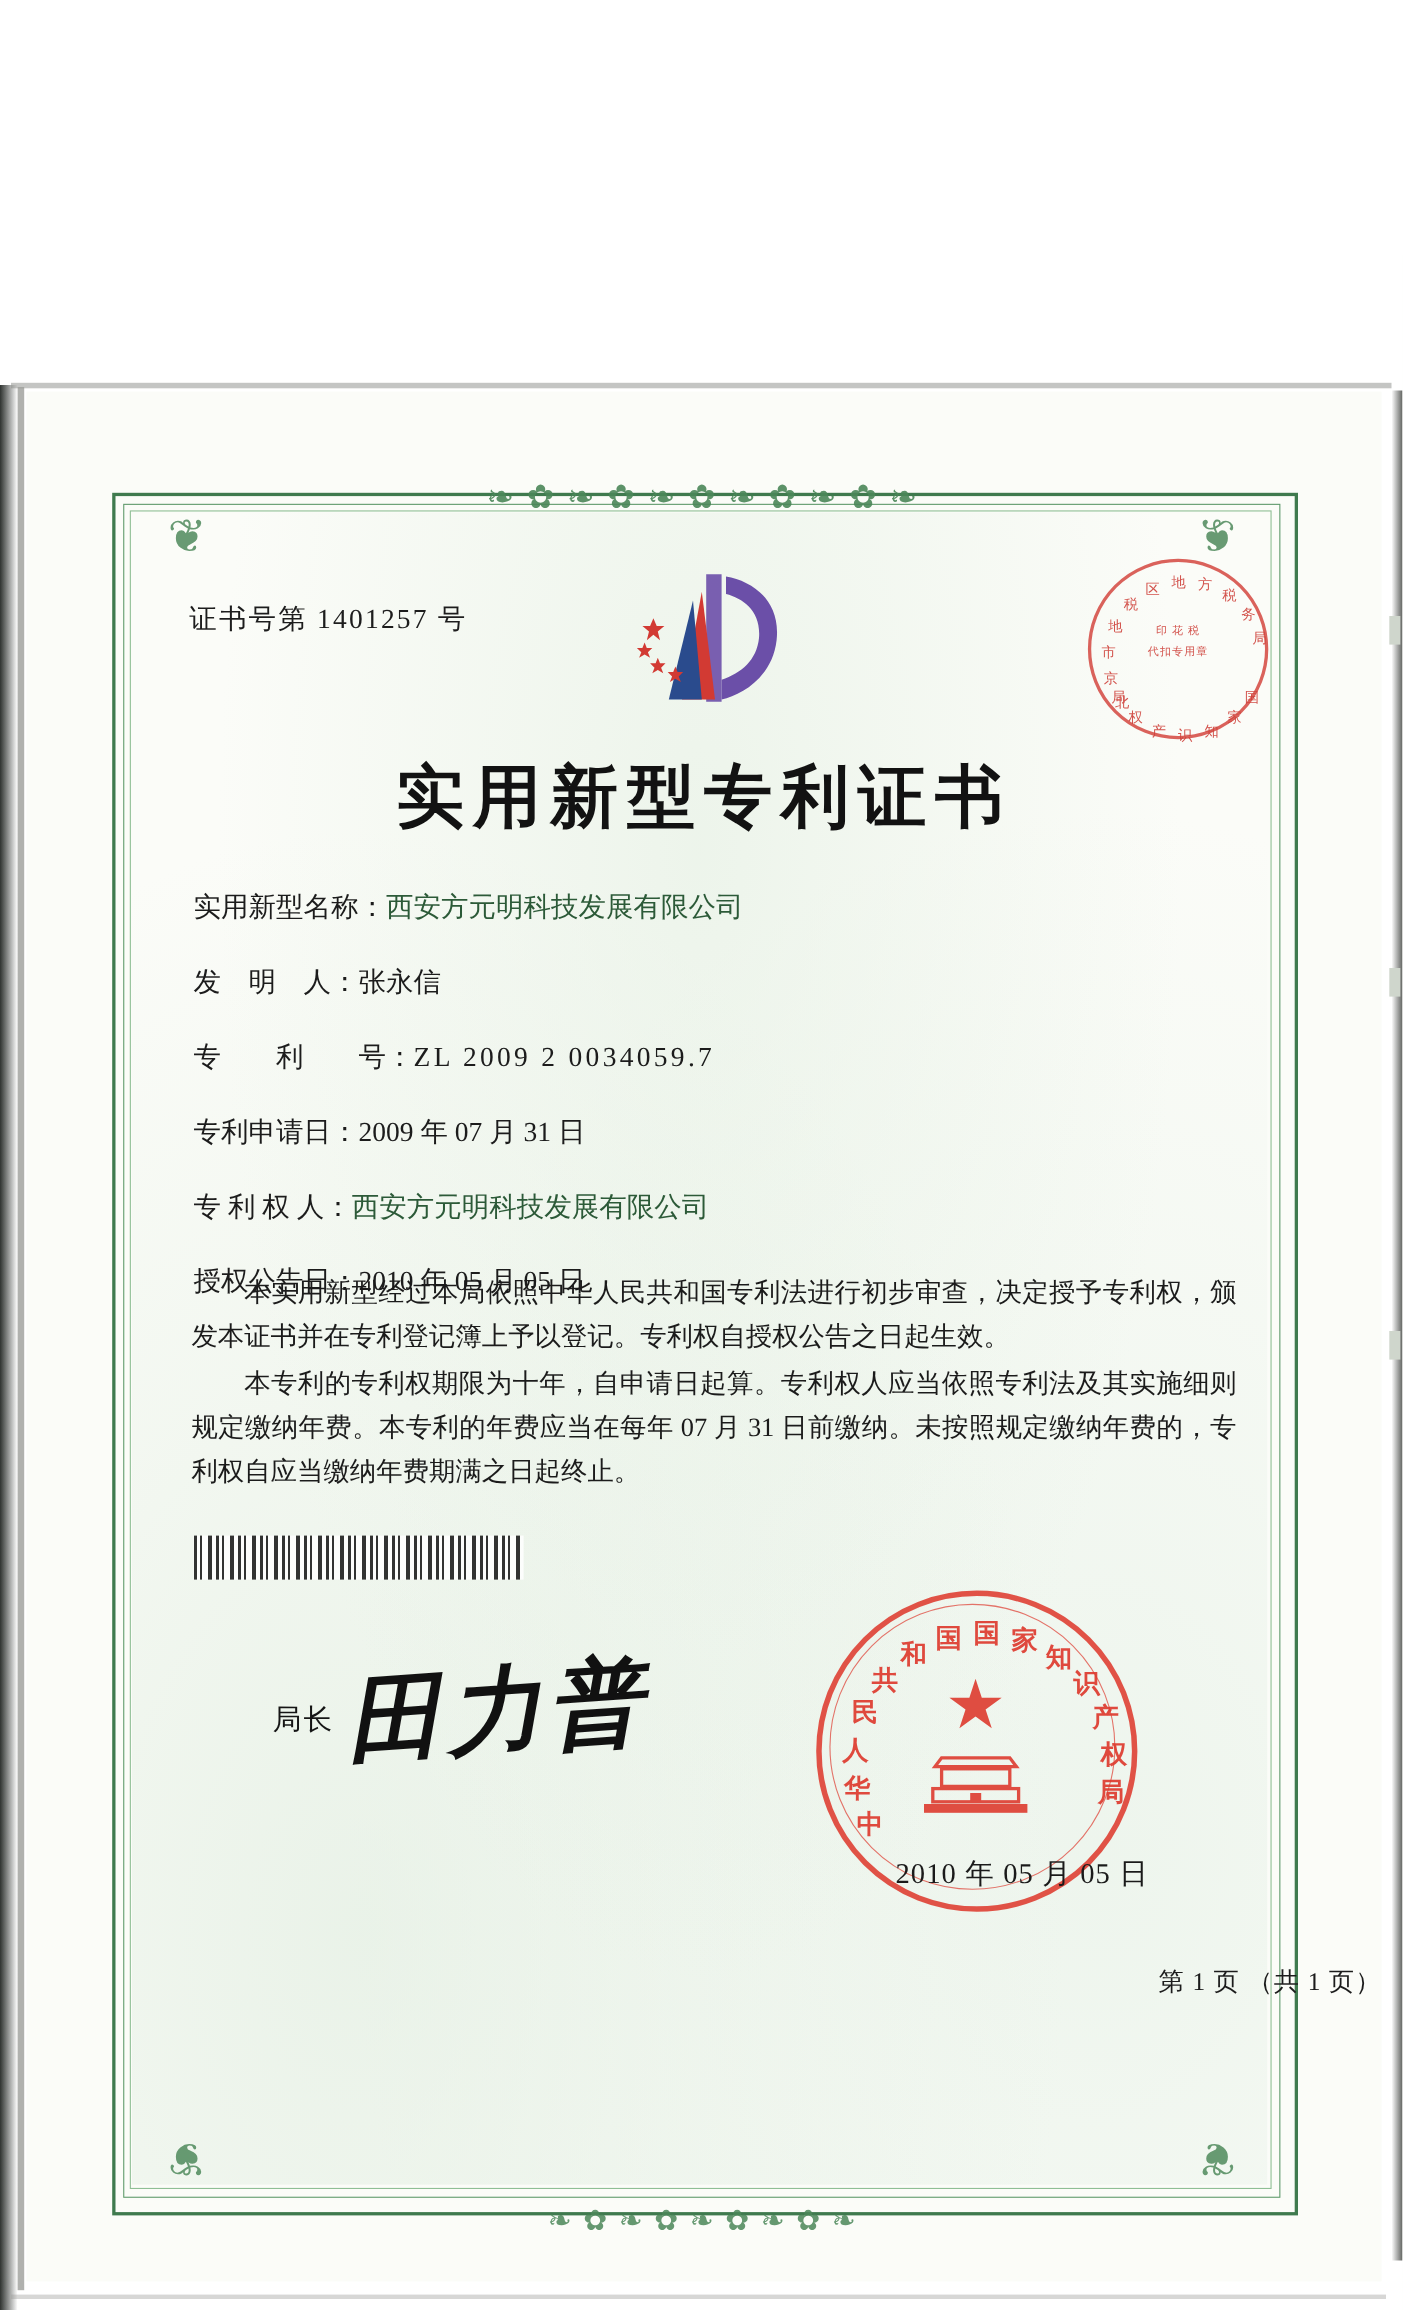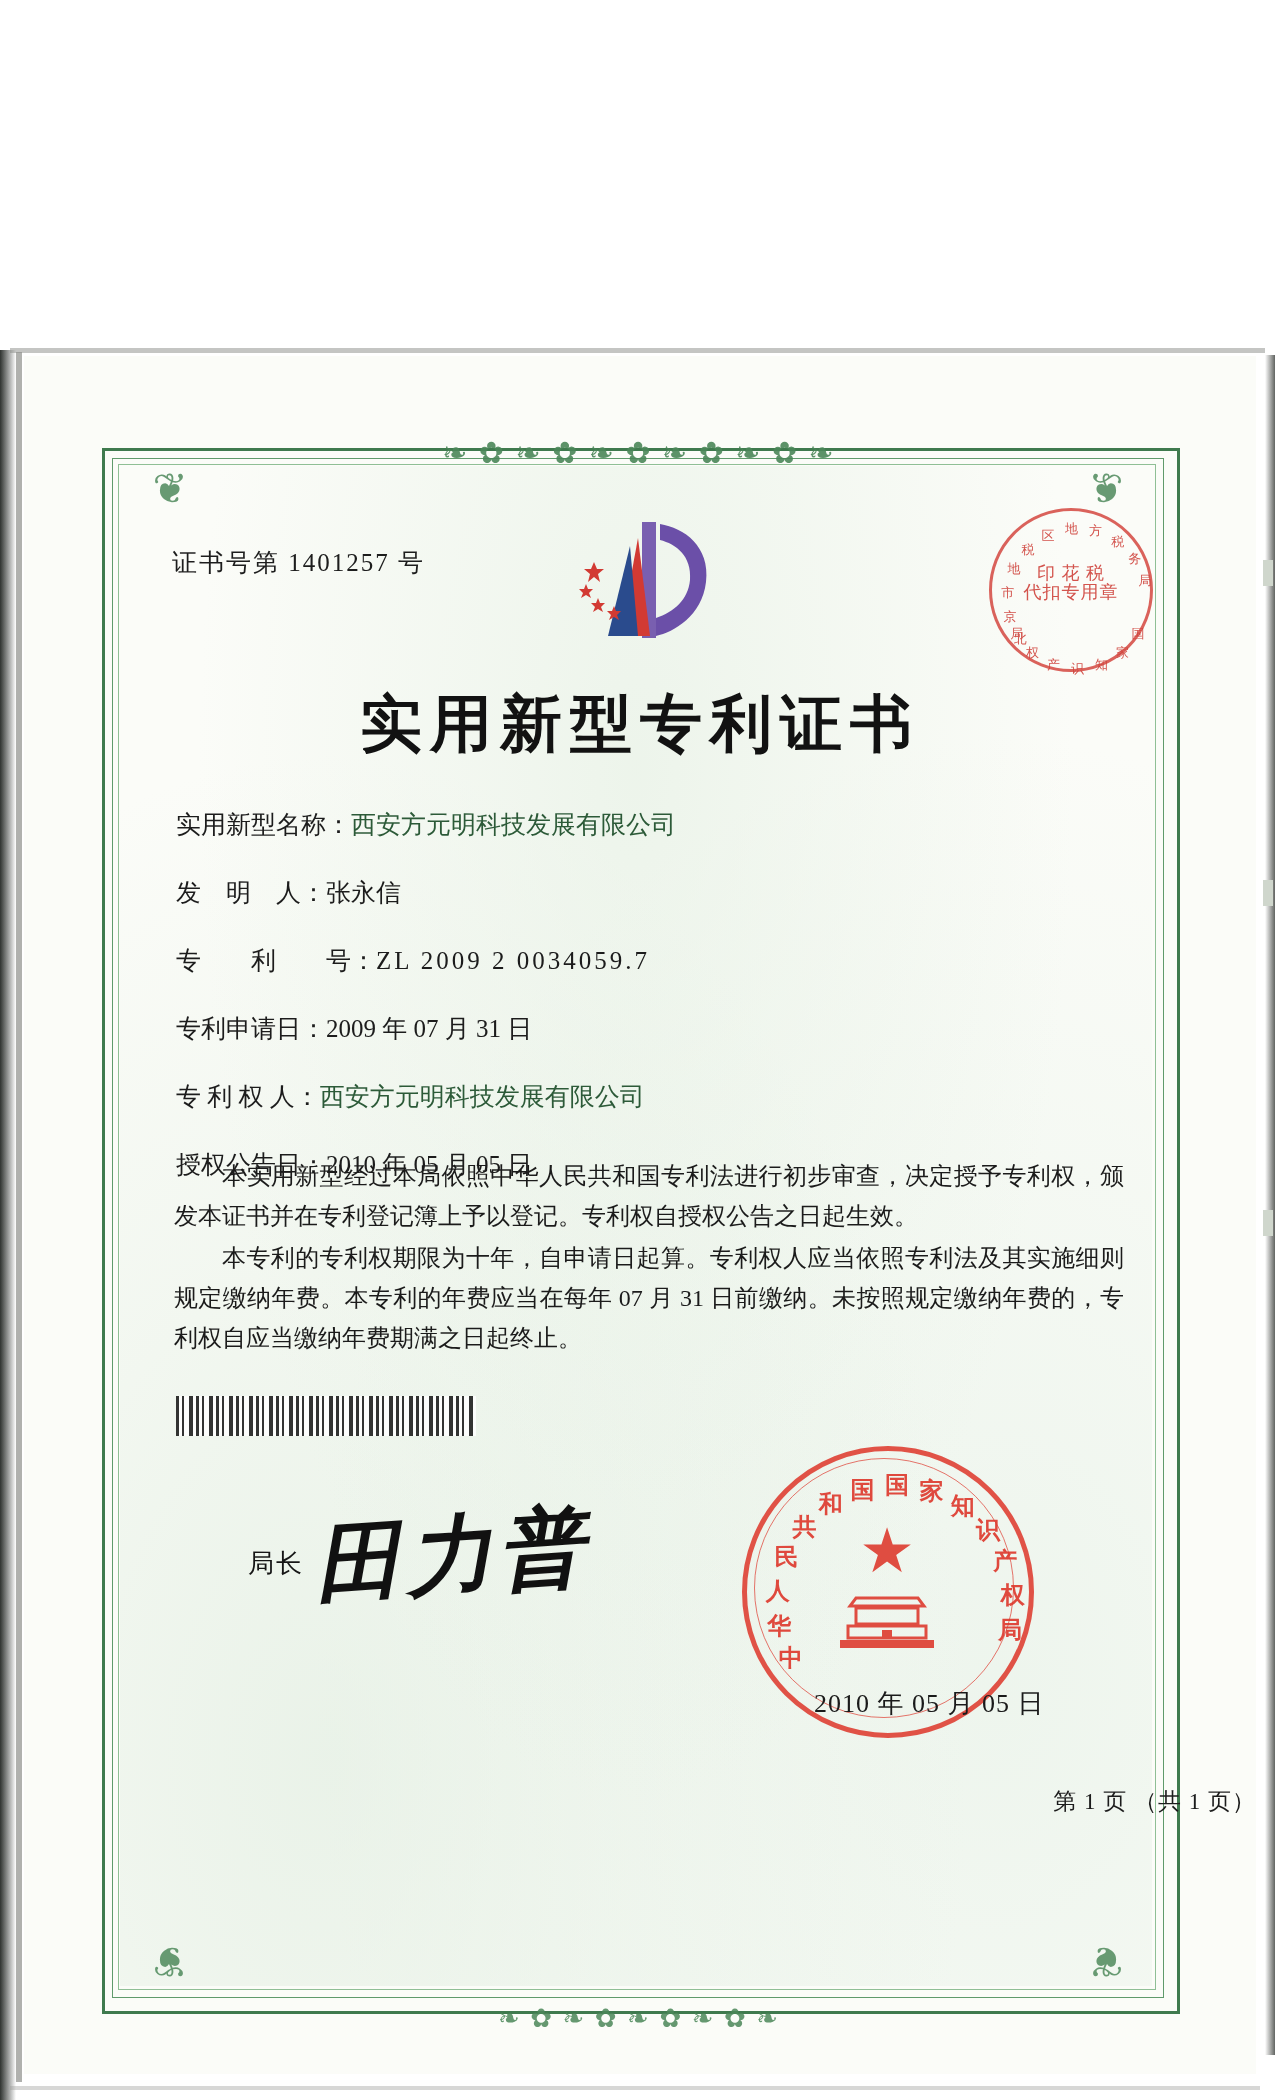--- a/index.html
+++ b/index.html
@@ -179,21 +179,21 @@
     border: 3px solid #d4473f;
     border-radius: 50%;
     opacity: .85;
   }
   .tax-stamp .txt {
     position: absolute;
     left: 0; top: 56px;
     width: 164px;
     text-align: center;
     color: #cf423b;
-    font-size: 18px;
+    font-size: 10px;
     line-height: 19px;
     letter-spacing: 1px;
     opacity: .9;
   }
   .tax-stamp .arc {
     position: absolute;
     left: 0; top: 0;
     width: 164px; height: 164px;
     color: #cf423b;
     font-size: 13px;

